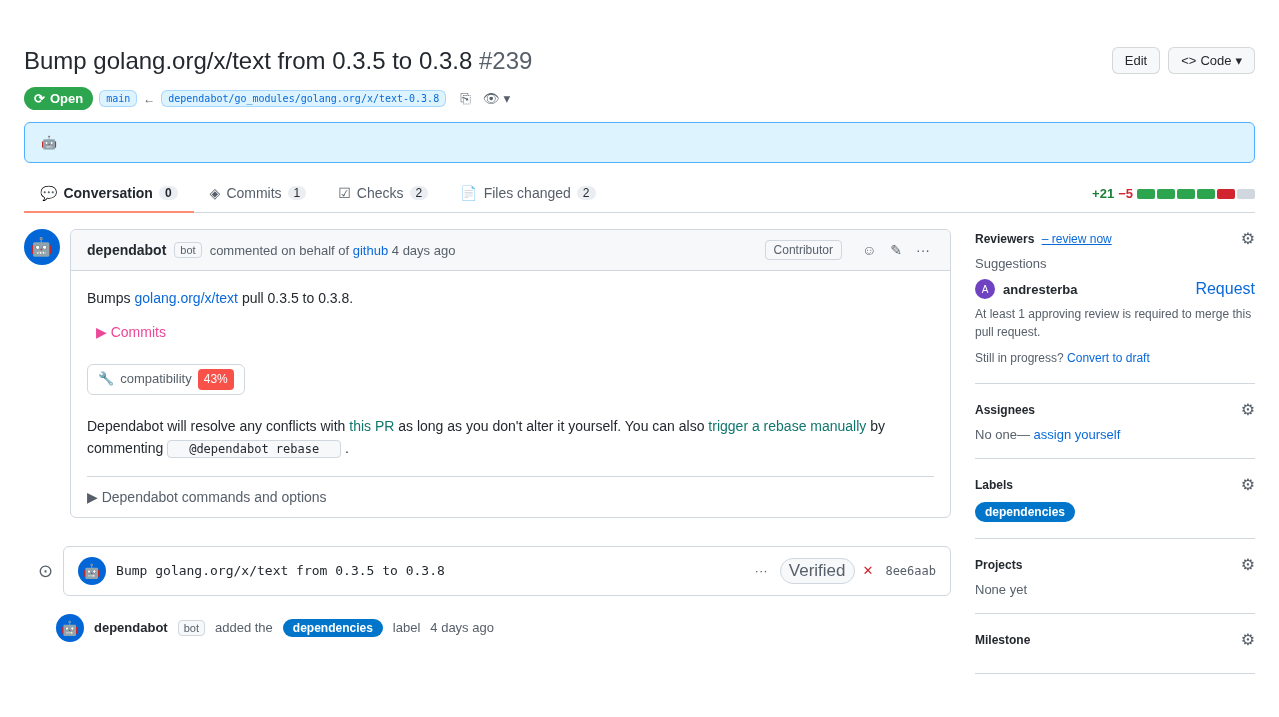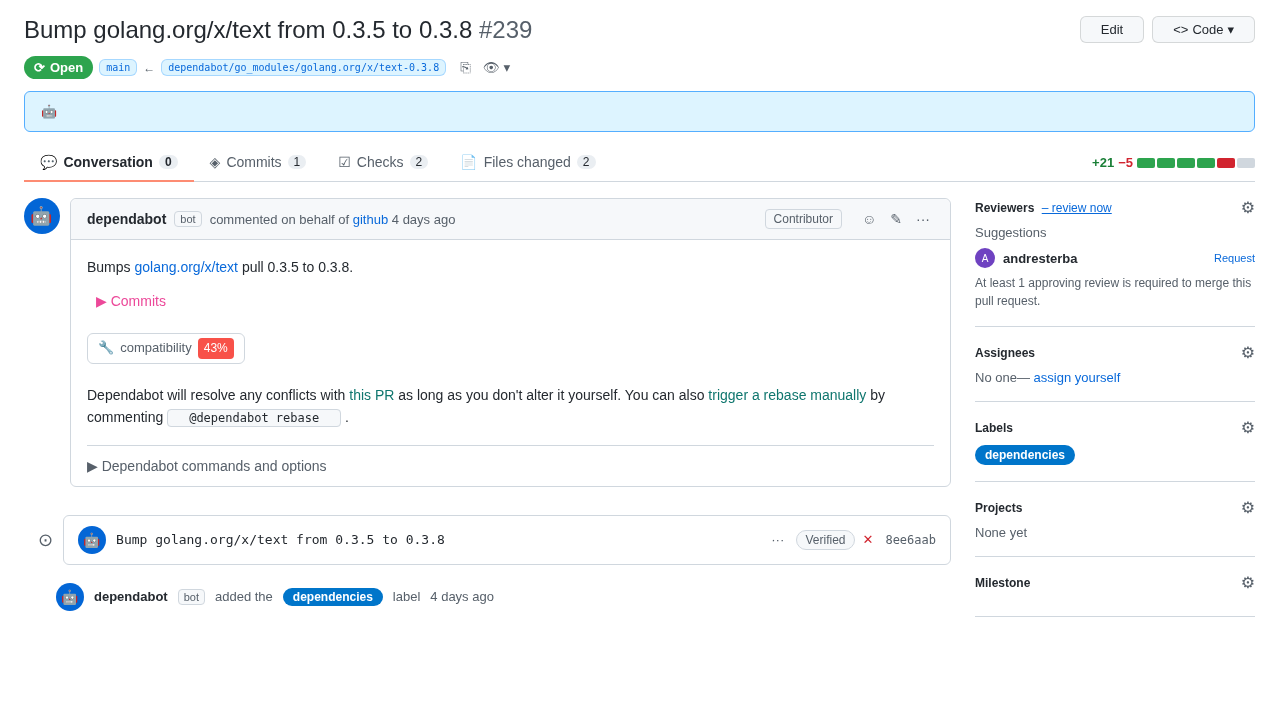--- a/index.html
+++ b/index.html
@@ -8,37 +8,38 @@
       font-size: 14px;
       color: #24292f;
       background: #fff;
     }
 
     .page-header {
       padding: 16px 24px 8px 24px;
       display: flex;
       align-items: flex-start;
       justify-content: space-between;
+      margin-top: 31px;
     }
     .page-title {
       font-size: 24px;
       font-weight: 400;
       color: #24292f;
     }
     .pr-number {
       color: #57606a;
       font-weight: 300;
     }
     .header-actions {
       display: flex;
       gap: 8px;
       align-items: center;
     }
     .btn {
-      padding: 5px 20px;
+      padding: 5px 12px;
       font-size: 13px;
       border-radius: 6px;
       cursor: pointer;
       border: 1px solid rgba(27,31,36,0.15);
       background: #f6f8fa;
       color: #24292f;
       display: inline-flex;
       align-items: center;
       gap: 4px;
     }
@@ -292,21 +293,21 @@
       font-family: "SFMono-Regular", Consolas, monospace;
       color: #24292f;
       font-size: 13px;
     }
     .commit-actions { margin-left: auto; display: flex; align-items: center; gap: 8px; }
     .verified-badge {
       background: #f6f8fa;
       border: 1px solid #d0d7de;
       border-radius: 20px;
       padding: 2px 8px;
-      font-size: 12px;
+      font-size: 17px;
       color: #57606a;
     }
     .commit-hash {
       font-family: "SFMono-Regular", Consolas, monospace;
       color: #57606a;
       font-size: 12px;
     }
     .commit-hash-x { color: #d1242f; margin-right: 4px; }
 
     
@@ -387,21 +388,21 @@
       display: flex;
       align-items: center;
       justify-content: center;
       color: #fff;
       font-size: 10px;
     }
     .reviewer-name { font-size: 13px; color: #24292f; font-weight: 600; }
     .reviewer-request {
       margin-left: auto;
       color: #0969da;
-      font-size: 11px;
+      font-size: 16px;
       cursor: pointer;
     }
     .sidebar-note {
       font-size: 12px;
       color: #57606a;
       margin-top: 4px;
       line-height: 1.5;
     }
     .sidebar-note a { color: #0969da; text-decoration: none; }
     .label-pill {
@@ -598,20 +599,24 @@
         </span>
         <span class="sidebar-gear">⚙</span>
       </div>
       <div class="sidebar-text" style="margin-bottom:8px;">Suggestions</div>
       <div class="reviewer-row">
         <div class="reviewer-avatar">A</div>
         <span class="reviewer-name">andresterba</span>
         <span class="reviewer-request">Request</span>
       </div>
       <p class="sidebar-note">At least 1 approving review is required to merge this pull request.</p>
+      <p class="sidebar-note" style="margin-top:8px;">
+        <span>Still in progress?</span>
+        <a href="#">Convert to draft</a>
+      </p>
     </div>
 
     <div class="sidebar-section">
       <div class="sidebar-section-header">
         <span class="sidebar-section-title">Assignees</span>
         <span class="sidebar-gear">⚙</span>
       </div>
       <div class="sidebar-text">
         <span>No one—</span>
         <a href="#">assign yourself</a>

